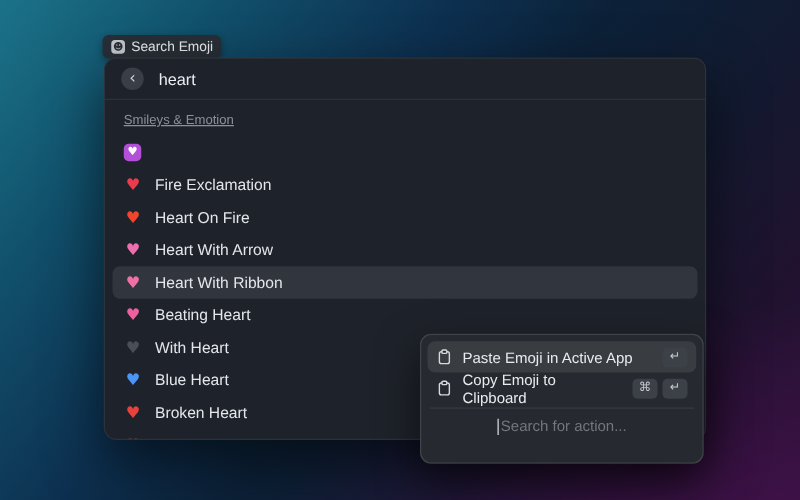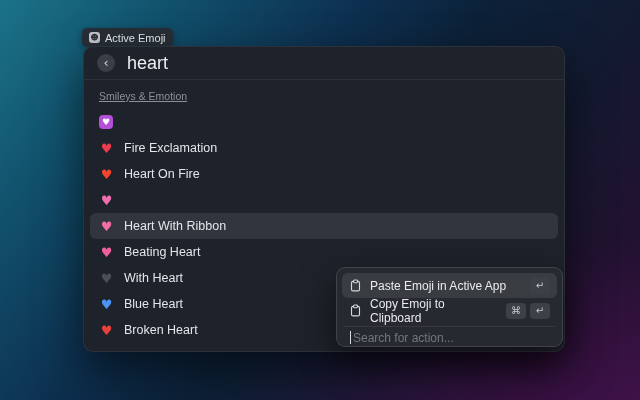--- a/index.html
+++ b/index.html
@@ -32,62 +32,62 @@
     box-shadow:0 18px 45px rgba(0,0,0,0.55);
     overflow:hidden;display:flex;flex-direction:column;
   }
   .searchbar{
     height:32px;flex:0 0 auto;display:flex;align-items:center;gap:12px;
     padding:0 13px;border-bottom:1px solid rgba(255,255,255,0.07);
   }
   .backbtn{width:18px;height:18px;border-radius:50%;background:#3a3f47;
     display:flex;align-items:center;justify-content:center;cursor:default;}
   .backbtn span{color:#cfd3d8;font-size:13px;line-height:1;margin-top:-2px;}
-  .query{color:#eceef1;font-size:18px;}
+  .query{color:#eceef1;font-size:13px;}
 
   .list{flex:1;padding:0 6px;overflow:hidden;}
   .section-header{padding:10px 9px 7px 9px;font-size:10.5px;color:#8b9099;text-decoration:underline;}
   .row{
     height:26px;display:flex;align-items:center;gap:10px;padding:0 9px;
     border-radius:6px;font-size:12.5px;color:#e3e6ea;
   }
   .row.selected{background:#31353d;}
   .heart{width:15px;flex:0 0 auto;text-align:center;font-size:13px;line-height:1;}
   .heart.boxed{width:14px;height:14px;border-radius:4px;font-size:9px;
     display:flex;align-items:center;justify-content:center;}
 
   
   .popup{
-    position:absolute;left:336px;top:267px;width:227px;height:80px;
+    position:absolute;left:336px;top:267px;width:227px;height:104px;
     background:#26292f;border:1px solid rgba(255,255,255,0.12);
     border-radius:9px;box-sizing:border-box;
     box-shadow:0 14px 34px rgba(0,0,0,0.55);
     padding:5px 5px 0 5px;display:flex;flex-direction:column;
   }
   .action-row{
     height:25px;flex:0 0 auto;display:flex;align-items:center;gap:8px;
     padding:0 7px;border-radius:6px;font-size:12px;color:#e9ebee;
   }
   .action-row.selected{background:rgba(255,255,255,0.09);}
   .action-row svg{flex:0 0 auto;display:block;}
   .keys{margin-left:auto;display:flex;gap:4px;}
   .key{min-width:12px;height:16px;padding:0 4px;border-radius:4px;background:#3c4047;
     display:flex;align-items:center;justify-content:center;
     font-size:10px;color:#c6cad0;line-height:1;}
   .popup-divider{height:1px;background:rgba(255,255,255,0.08);margin:3px 2px;}
   .action-search{height:22px;display:flex;align-items:center;padding:0 8px;
-    font-size:12px;color:#71767f;}
+    font-size:12px;color:#71767f;justify-content:center;}
   .caret{width:1px;height:13px;background:#d8dbe0;margin-right:2px;}
 </style>
 </head>
 <body>
 
 <div class="pill">
   <span class="pill-icon glyphfont">☻</span>
-  <span>Active Emoji</span>
+  <span>Search Emoji</span>
 </div>
 
 <div class="panel">
   <div class="searchbar">
     <div class="backbtn">
       <span class="glyphfont">‹</span>
     </div>
     <div class="query">heart</div>
   </div>
   <div class="list">
@@ -98,20 +98,21 @@
       <div class="row">
     <span class="heart glyphfont" style="color: rgb(236, 59, 76);">♥</span>
     <span>Fire Exclamation</span>
   </div>
       <div class="row">
     <span class="heart glyphfont" style="color: rgb(241, 69, 46);">♥</span>
     <span>Heart On Fire</span>
   </div>
       <div class="row">
     <span class="heart glyphfont" style="color: rgb(238, 111, 174);">♥</span>
+    <span>Heart With Arrow</span>
   </div>
       <div class="row selected">
     <span class="heart glyphfont" style="color: rgb(240, 111, 166);">♥</span>
     <span>Heart With Ribbon</span>
   </div>
       <div class="row">
     <span class="heart glyphfont" style="color: rgb(240, 96, 158);">♥</span>
     <span>Beating Heart</span>
   </div>
       <div class="row">

